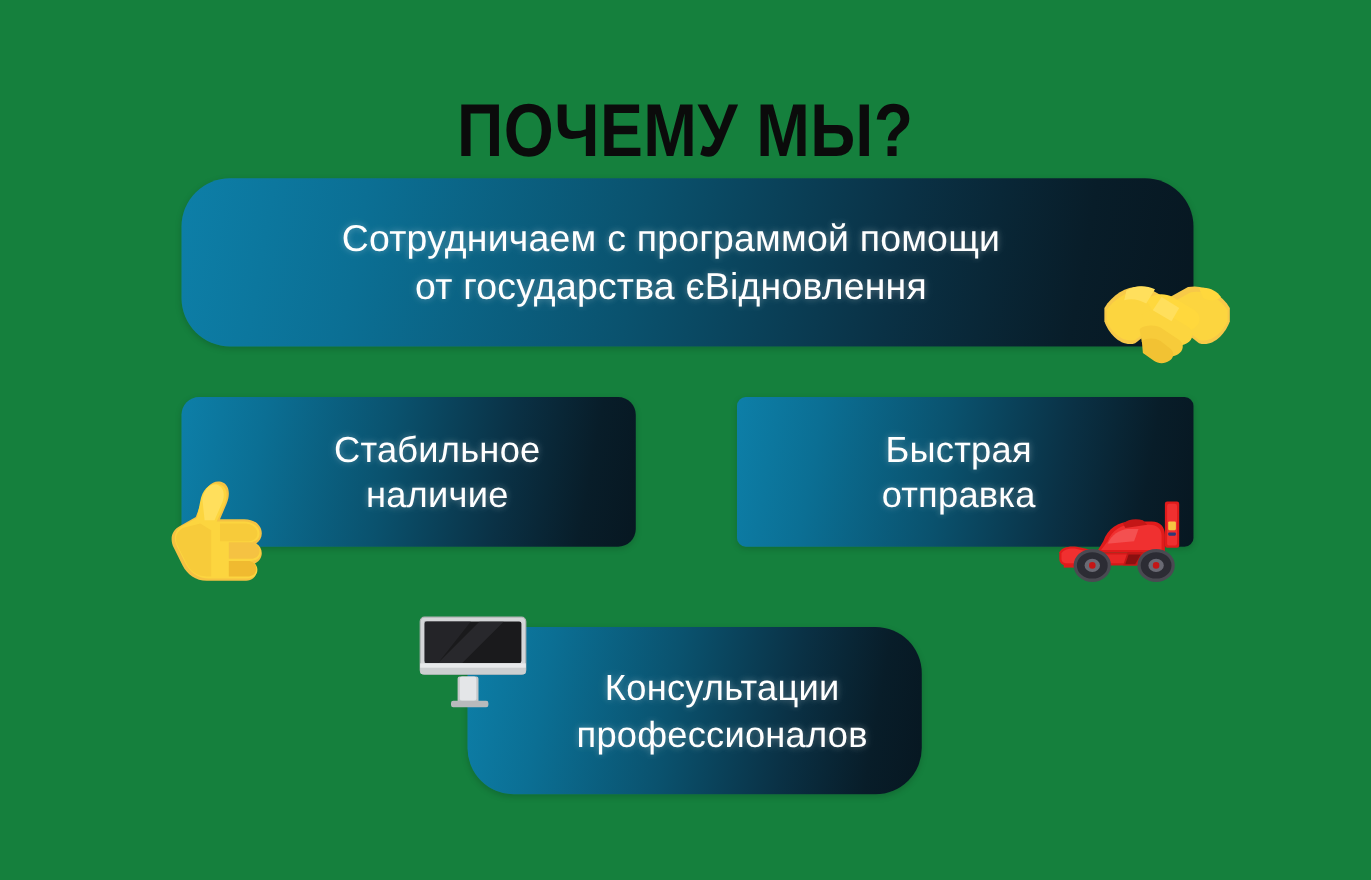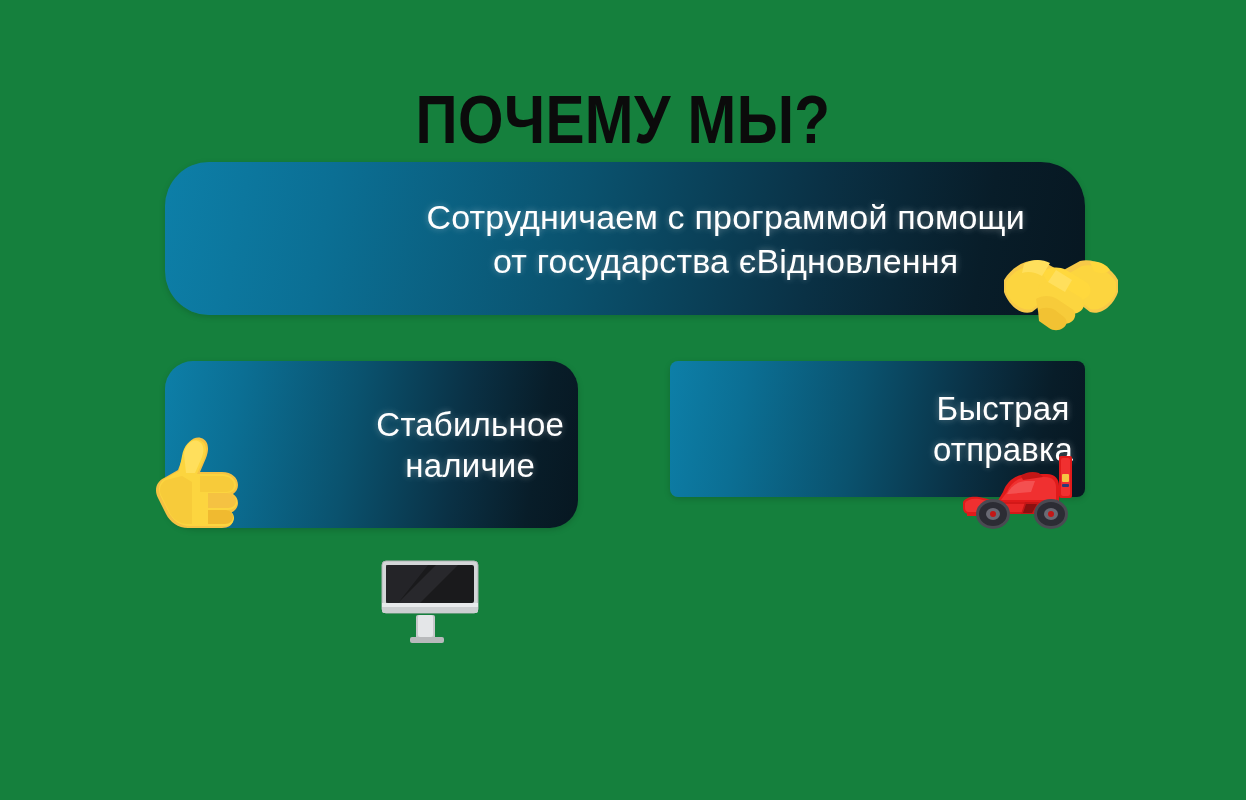--- a/index.html
+++ b/index.html
@@ -42,21 +42,21 @@
   }
 
   
   .card {
     position: absolute;
     border-radius: 42px;
     background: linear-gradient(100deg, #0d7fa8 0%, #0b6f94 18%, #0a526e 45%, #0a3145 70%, #081d29 88%, #071721 100%);
     box-shadow: 0 2px 6px rgba(0,0,0,0.16);
     display: flex;
     align-items: center;
-    justify-content: flex-end;
+    justify-content: center;
     box-sizing: border-box;
     overflow: visible;
   }
 
   .card-text {
     position: relative;
     z-index: 2;
     color: #ffffff;
     text-align: center;
     font-family: "Liberation Sans", "DejaVu Sans", sans-serif;
@@ -81,22 +81,22 @@
     font-size: 34px;
     line-height: 44px;
     padding: 0 60px 0 30px;
   }
 
   
   #card-stock {
     left: 165px;
     top: 361px;
     width: 413px;
-    height: 167px;
-    border-radius: 28px;
+    height: 136px;
+    border-radius: 16px;
   }
   #card-stock .card-text {
     padding-left: 66px;
     padding-right: 14px;
   }
 
   
   #card-shipping {
     left: 670px;
     top: 361px;
@@ -183,20 +183,24 @@
   <div class="card" id="card-stock">
     <div class="card-text">Стабильное
 наличие</div>
   </div>
 
   <div class="card" id="card-shipping">
     <div class="card-text">Быстрая
 отправка</div>
   </div>
 
+  <div class="card" id="card-consulting">
+    <div class="card-text">Консультации
+профессионалов</div>
+  </div>
 
   <div class="emoji" id="emoji-handshake">
     <svg viewBox="0 0 118 95" xmlns="http://www.w3.org/2000/svg">
       <g>
         <path d="M2 40 C10 26 26 18 40 21 L60 32 L48 58 L30 72 C18 76 6 64 2 52 Z" fill="#f7c948"></path>
         <path d="M4 42 C12 30 26 23 38 26 L56 36 L46 57 L30 69 C19 72 8 62 4 52 Z" fill="#fcd53f"></path>
         <path d="M116 40 C108 26 92 18 78 21 L58 32 L70 58 L88 72 C100 76 112 64 116 52 Z" fill="#f7c948"></path>
         <path d="M114 42 C106 30 92 23 80 26 L62 36 L72 57 L88 69 C99 72 110 62 114 52 Z" fill="#fcd53f"></path>
         <path d="M40 33 C46 27 56 26 64 30 L84 42 C90 46 90 54 84 58 C79 62 71 62 66 58 L48 46 Z" fill="#ffd83d"></path>
         <path d="M36 46 C42 41 52 41 58 45 L78 57 C84 61 83 69 77 72 C72 75 64 75 59 71 L40 59 Z" fill="#fcd53f"></path>

